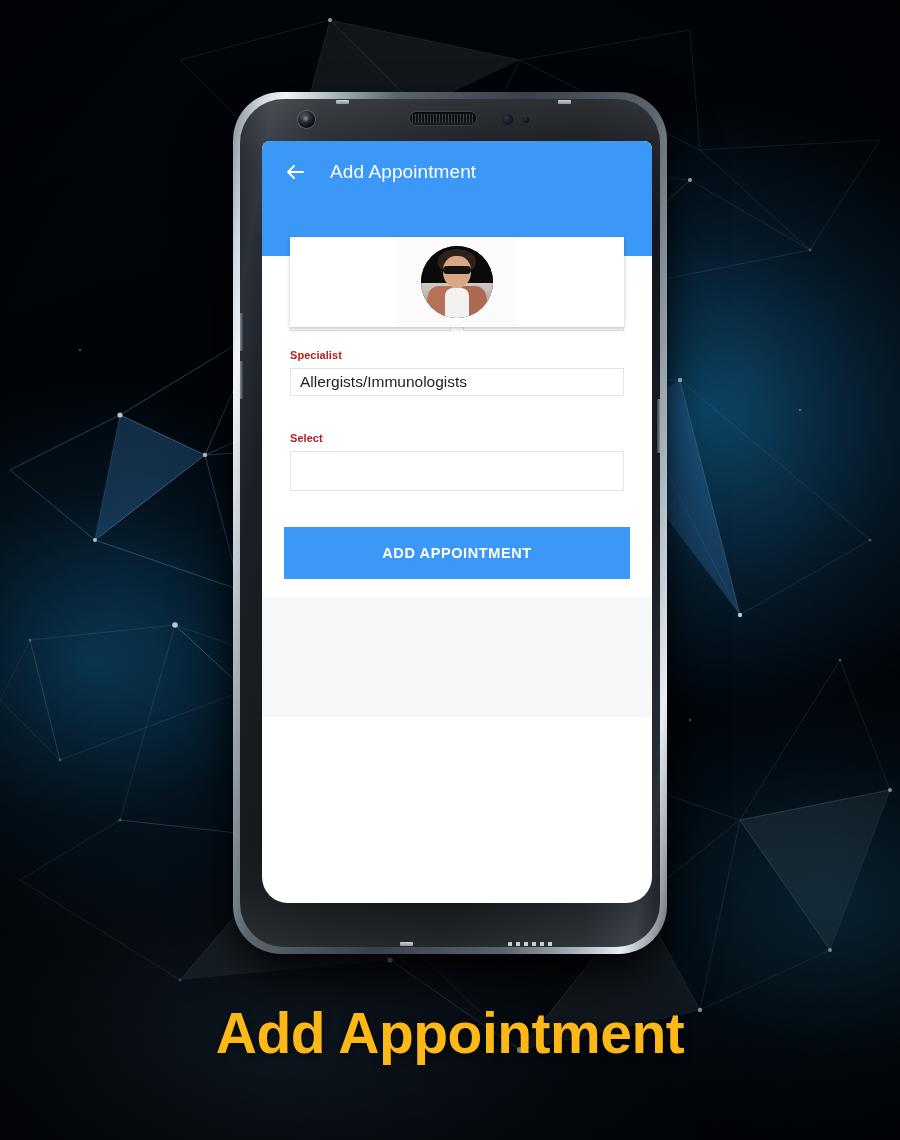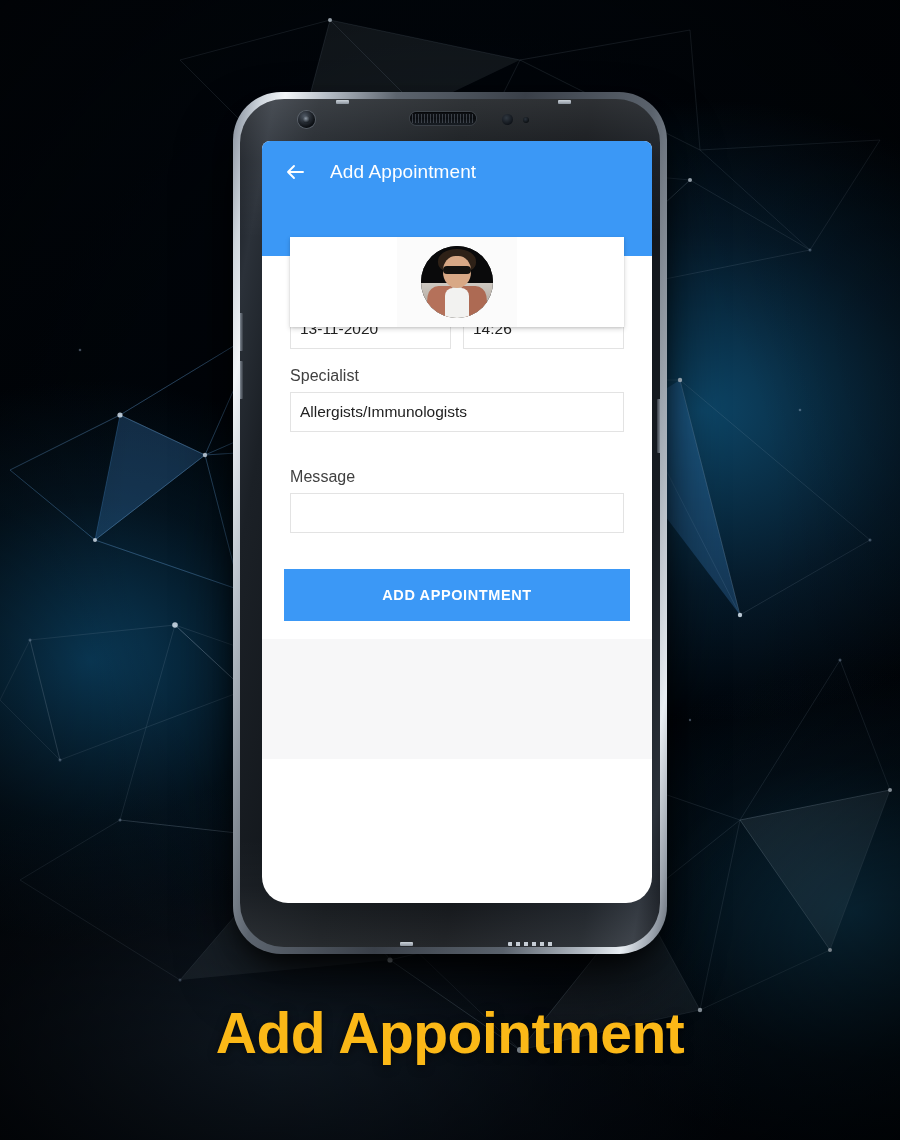--- a/index.html
+++ b/index.html
@@ -239,29 +239,29 @@
     position: relative;
     background: #fff;
     padding: 28px 28px 0 28px;
   }
   .row2 {
     display: flex;
     gap: 12px;
   }
   .col { flex: 1; min-width: 0; }
   .f-label {
-    font-size: 16px;
-    font-weight: normal;
-    color: #404040;
+    font-size: 11px;
+    font-weight: bold;
+    color: #b91c1c;
     margin-bottom: 7px;
     letter-spacing: 0.05px;
   }
   .f-box {
     border: 1px solid #e3e3e3;
-    height: 40px;
+    height: 28px;
     display: flex;
     align-items: center;
     padding: 0 9px;
     background: #fff;
     font-size: 15.5px;
     color: #222;
     cursor: text;
   }
   .f-box.tall { height: 40px; }
   .f-gap { height: 18px; }
@@ -464,21 +464,21 @@
             <div class="f-label">Specialist</div>
             <div class="f-box">Allergists/Immunologists</div>
           </div>
 
           <div class="f-gap"></div>
 
 
           <div class="f-gap"></div>
 
           <div>
-            <div class="f-label">Message</div>
+            <div class="f-label">Select</div>
             <div class="f-box tall"></div>
           </div>
 
           <div class="f-gap"></div>
 
           <div>
           </div>
         </div>
 
         <div class="cta-zone">

